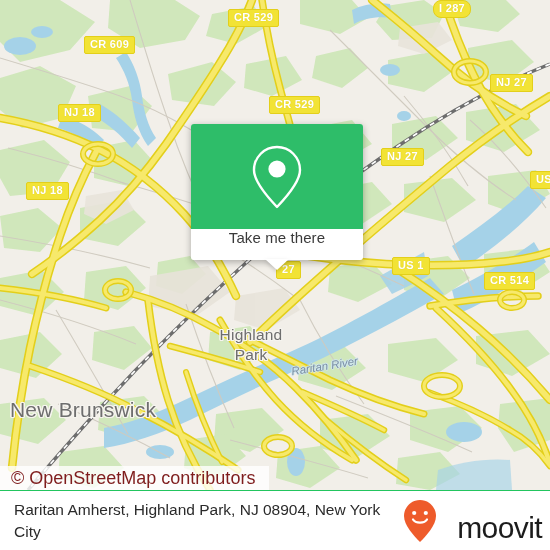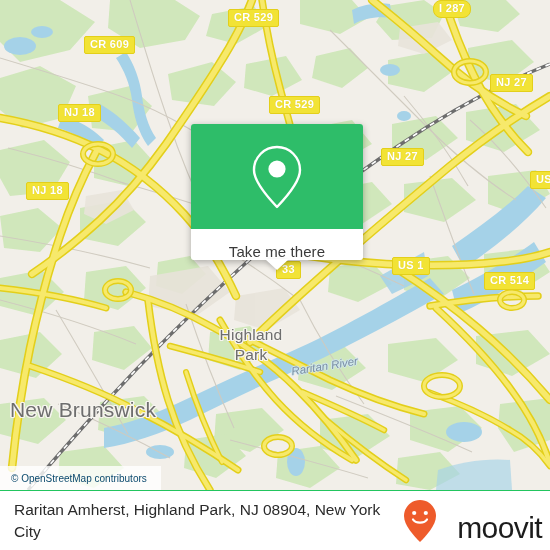--- a/index.html
+++ b/index.html
@@ -98,21 +98,21 @@
     border-radius: 3px 3px 0 0;
     display: flex;
     align-items: center;
     justify-content: center;
   }
   #popup-footer {
     background: #ffffff;
     height: 31px;
     border-radius: 0 0 3px 3px;
     display: flex;
-    align-items: flex-end;
+    align-items: flex-start;
     justify-content: center;
   }
   #popup-label {
     color: #3a3a3a;
     font-size: 15px;
     letter-spacing: 0.1px;
   }
   #popup-tail {
     position: absolute;
     left: 50%;
@@ -131,22 +131,22 @@
     left: 0;
     top: 466px;
     height: 24px;
     padding: 0 14px 0 11px;
     display: flex;
     align-items: center;
     background: rgba(255,255,255,0.80);
     z-index: 50;
   }
   #attribution-text {
-    font-size: 10px;
-    color: #0c4a6e;
+    font-size: 18px;
+    color: #7f1d1d;
     white-space: nowrap;
   }
 
   
   #footer {
     position: absolute;
     left: 0;
     top: 490px;
     width: 550px;
     height: 60px;
@@ -438,21 +438,21 @@
     <div class="shield" style="left:433px; top:0px;border-radius:8px;">I 287</div>
     <div class="shield" style="left:84px;  top:36px;">CR 609</div>
     <div class="shield" style="left:490px; top:74px;">NJ 27</div>
     <div class="shield" style="left:269px; top:96px;">CR 529</div>
     <div class="shield" style="left:58px;  top:104px;">NJ 18</div>
     <div class="shield" style="left:381px; top:148px;">NJ 27</div>
     <div class="shield" style="left:530px; top:171px;">US 1</div>
     <div class="shield" style="left:26px;  top:182px;">NJ 18</div>
     <div class="shield" style="left:392px; top:257px;">US 1</div>
     <div class="shield" style="left:484px; top:272px;">CR 514</div>
-    <div class="shield" style="left:276px; top:261px;">33</div>
+    <div class="shield" style="left:276px; top:261px;">27</div>
 
     <div id="popup-card">
       <div id="popup-green">
         <svg width="54" height="66" viewBox="0 0 54 66">
           <path d="M27 3 C14.3 3 4 13.3 4 26 C4 38 17 52.5 27 63 C37 52.5 50 38 50 26 C50 13.3 39.7 3 27 3 Z" fill="none" stroke="#ffffff" stroke-width="2.4" stroke-linejoin="round"></path>
           <circle cx="27" cy="25" r="8.6" fill="#ffffff"></circle>
         </svg>
       </div>
       <div id="popup-footer">
         <span id="popup-label">Take me there</span>

